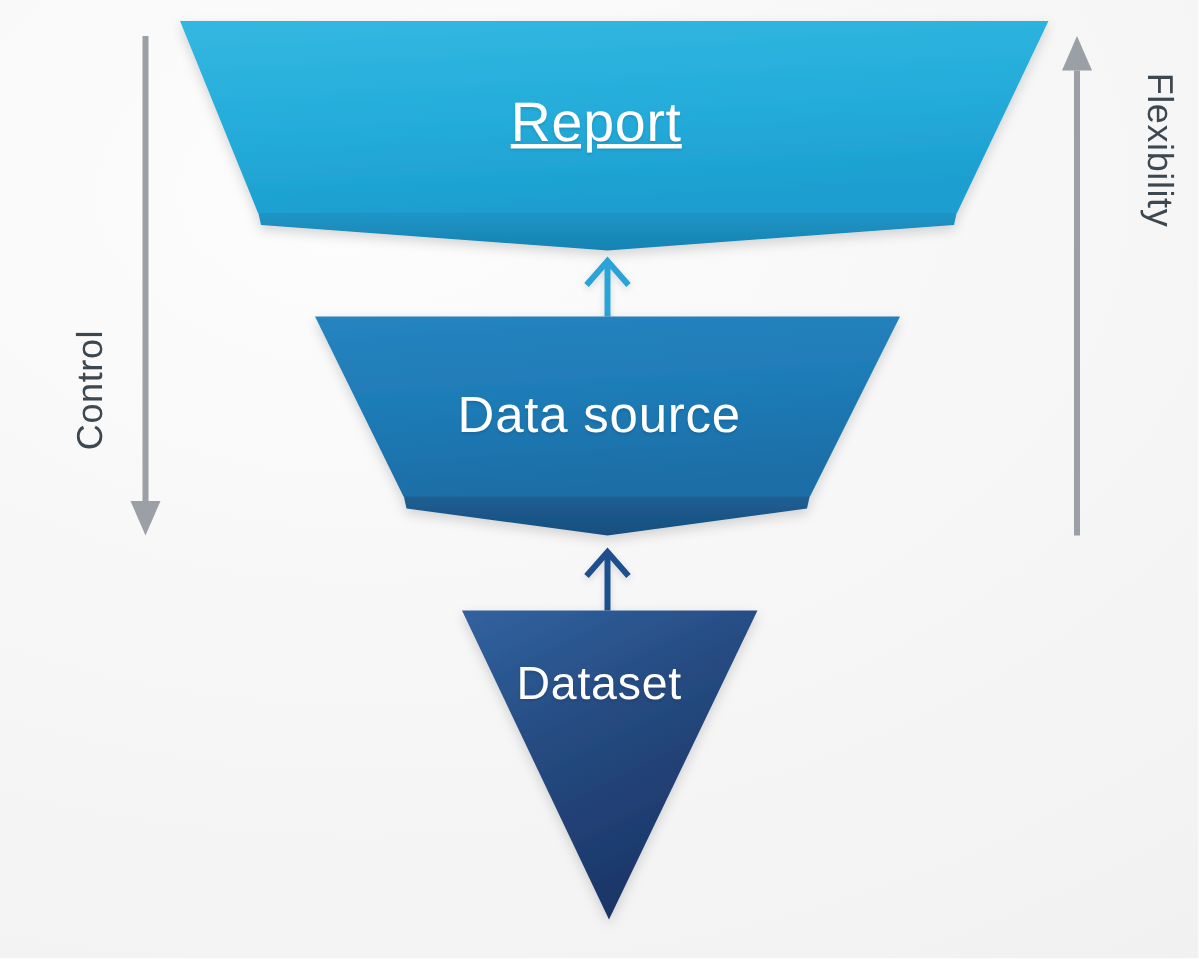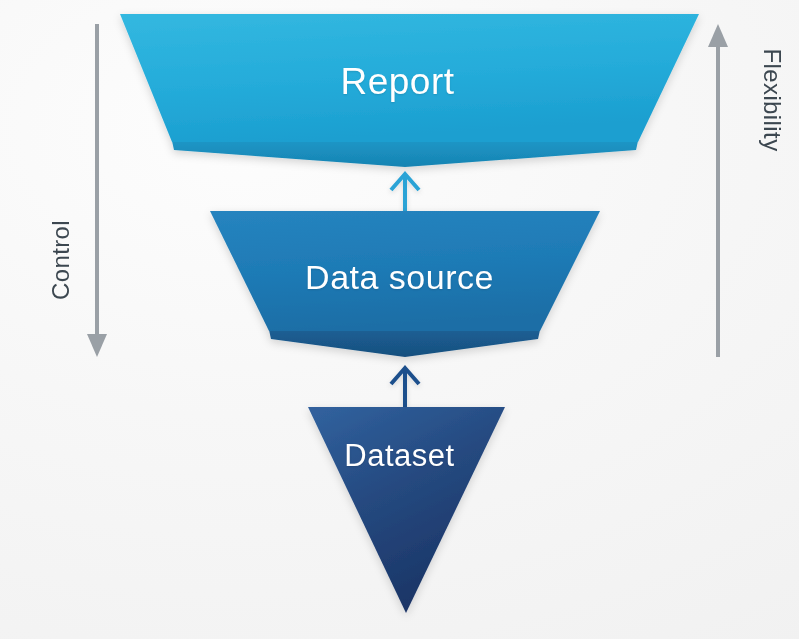--- a/index.html
+++ b/index.html
@@ -41,20 +41,21 @@
     text-align: center;
     user-select: none;
     text-shadow: 0 1px 2px rgba(0,0,0,0.12);
   }
 
   #label-report {
     left: 0;
     right: 4px;
     top: 61px;
     font-size: 37px;
+    text-decoration: underline;
   }
   #label-datasource {
     left: 0;
     right: 0;
     top: 258px;
     font-size: 34px;
   }
   #label-dataset {
     left: 0;
     right: 0;

